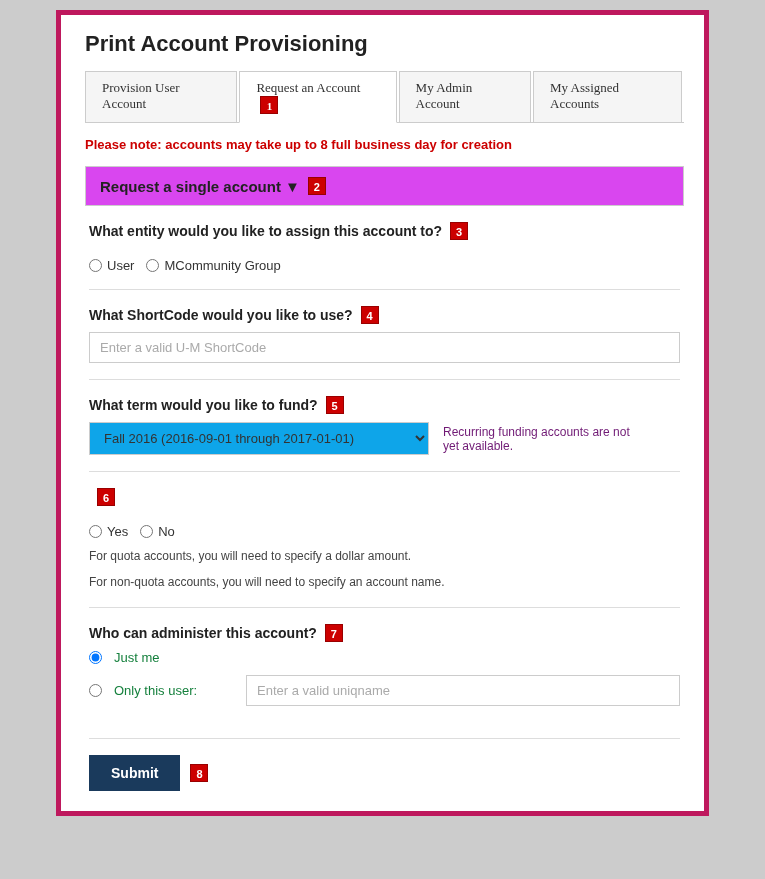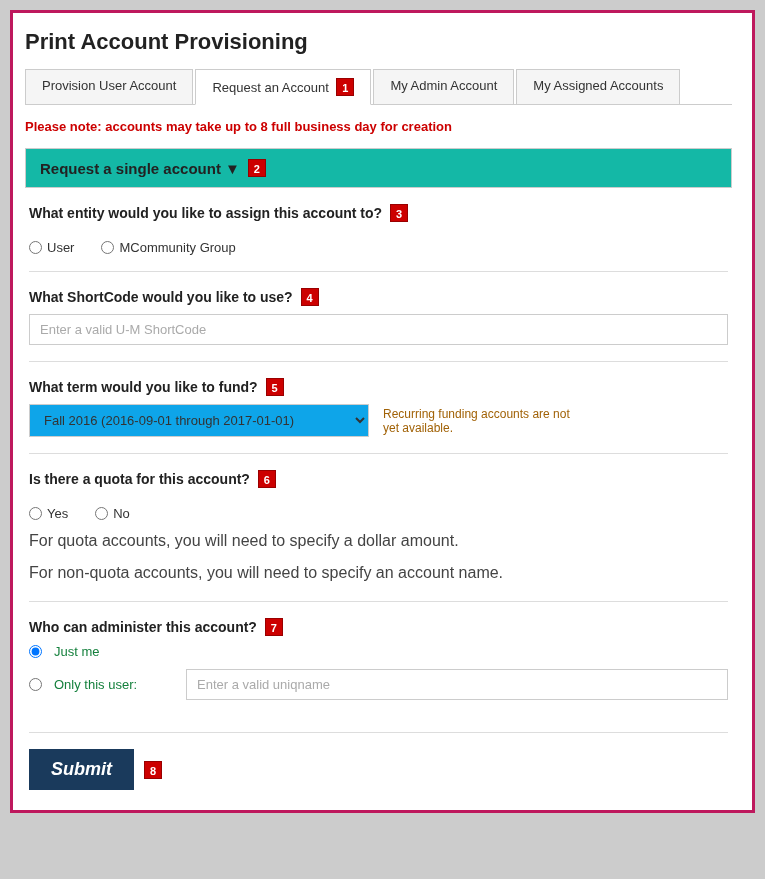--- a/index.html
+++ b/index.html
@@ -7,35 +7,36 @@
       font-family: Arial, Helvetica, sans-serif;
       font-size: 14px;
       background: #ccc;
       display: flex;
       justify-content: center;
       align-items: flex-start;
       min-height: 879px;
       padding: 10px;
     }
     .page-container {
-      width: 745px;
+      width: 653px;
       background: #fff;
-      border: 3px solid #be185d;
-      padding: 16px 20px 20px 12px;
+      border: 5px solid #be185d;
+      padding: 16px 20px 20px 24px;
     }
     .page-title {
       font-size: 22px;
       font-weight: bold;
       color: #222;
       margin-bottom: 14px;
     }
     .tabs {
       display: flex;
       border-bottom: 1px solid #ccc;
       margin-bottom: 14px;
+      font-family: Liberation Serif, serif;
     }
     .tab {
       padding: 8px 16px;
       border: 1px solid #ccc;
       border-bottom: none;
       background: #f5f5f5;
       cursor: pointer;
       font-size: 13px;
       color: #333;
       margin-right: 2px;
@@ -60,21 +61,21 @@
       margin-left: 4px;
       border: 1px solid #900;
     }
     .notice {
       color: #c00;
       font-weight: bold;
       font-size: 13px;
       margin-bottom: 14px;
     }
     .section-header {
-      background: #14b8a6;
+      background: #d946ef;
       border: 1px solid #ccc;
       padding: 10px 14px;
       font-size: 15px;
       font-weight: bold;
       color: #222;
       display: flex;
       align-items: center;
       margin-bottom: 16px;
     }
     .section-header .badge {
@@ -116,21 +117,21 @@
       font-weight: bold;
       width: 18px;
       height: 18px;
       line-height: 18px;
       text-align: center;
       margin-left: 8px;
       border: 1px solid #900;
     }
     .radio-group {
       display: flex;
-      gap: 27px;
+      gap: 12px;
       margin-top: 18px;
     }
     .radio-item {
       display: flex;
       align-items: center;
       gap: 5px;
       font-size: 13px;
       color: #333;
     }
     .radio-item input[type="radio"] {
@@ -155,25 +156,25 @@
       padding: 7px 10px;
       border: 1px solid #ccc;
       font-size: 13px;
       color: #333;
       min-width: 340px;
       background: #0ea5e9;
       cursor: pointer;
     }
     .select-note {
       font-size: 12px;
-      color: #a16207;
+      color: #701a75;
       max-width: 200px;
     }
     .quota-help {
-      font-size: 16px;
+      font-size: 12px;
       color: #444;
       margin-top: 8px;
       line-height: 1.5;
     }
     .admin-section {
       margin-bottom: 16px;
     }
     .admin-row {
       display: flex;
       align-items: center;
@@ -195,24 +196,23 @@
       display: flex;
       align-items: center;
       gap: 10px;
       margin-top: 10px;
     }
     .submit-btn {
       background: #1a3a5c;
       color: #fff;
       border: none;
       padding: 10px 22px;
-      font-size: 18px;
+      font-size: 14px;
       font-weight: bold;
       cursor: pointer;
-      font-style: italic;
     }
   </style>
 </head>
 <body>
 
 <div class="page-container">
 
   <div class="page-title">Print Account Provisioning</div>
 
   <div class="tabs">
@@ -271,21 +271,20 @@
         <span class="badge">5</span>
       </div>
       <div class="select-row">
         <select class="select-input"><option>Fall 2016 (2016-09-01 through 2017-01-01)</option></select>
         <span class="select-note">Recurring funding accounts are not yet available.</span>
       </div>
     </div>
 
     <div class="form-group">
       <div class="form-label">
-        <span>Is there a quota for this account?</span>
         <span class="badge">6</span>
       </div>
       <div class="radio-group">
         <label class="radio-item">
           <input type="radio" name="quota" value="yes" style="">
           <span>Yes</span>
         </label>
         <label class="radio-item">
           <input type="radio" name="quota" value="no" style="">
           <span>No</span>

